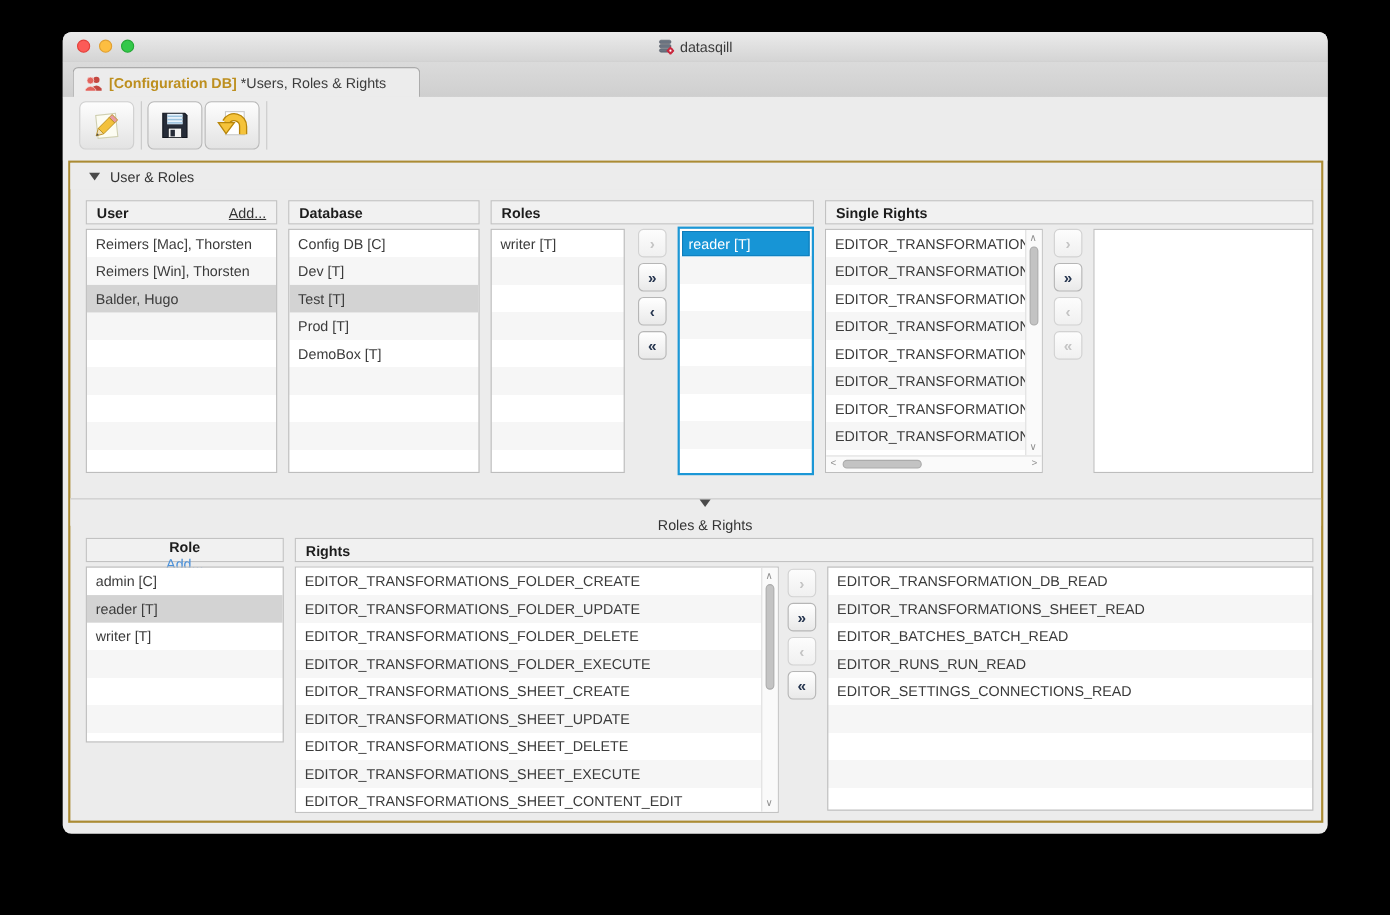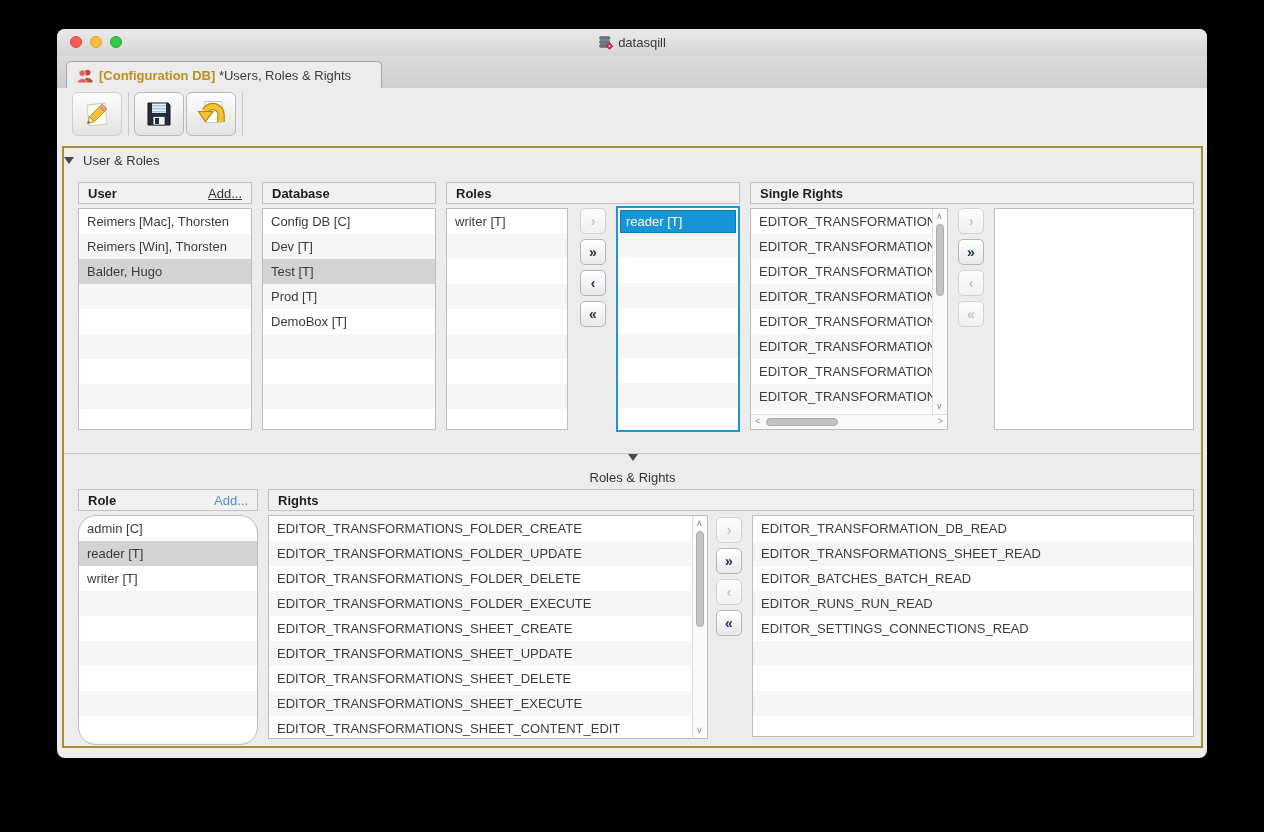--- a/index.html
+++ b/index.html
@@ -33,21 +33,21 @@
   .tbtn{position:absolute;top:4px;width:50px;height:44px;box-sizing:border-box;
         border:1px solid #b9b9b9;border-radius:6px;background:linear-gradient(#fdfdfd,#e3e3e3);
         display:flex;align-items:center;justify-content:center;padding:0;}
   .tbtn.light{border-color:#cfcfcf;}
   .tsep{position:absolute;top:4px;width:1px;height:44px;background:#c9c9c9;}
   
   .goldbox{position:absolute;left:5px;top:117px;width:1141px;height:602px;box-sizing:border-box;
            border:2px solid #ab8b33;background:#ececec;}
   .gb-inner{position:relative;width:100%;height:100%;}
   .sec-header{position:absolute;left:0;right:0;height:24px;display:flex;align-items:center;
-              gap:9px;font-size:13px;color:#333;background:#ececec;}
+              gap:9px;padding-left:17px;font-size:13px;color:#333;background:#ececec;}
   .tri{width:0;height:0;border-left:5px solid transparent;border-right:5px solid transparent;
        border-top:7px solid #4a4a4a;}
   .sec2{border-top:1px solid #c9c9c9;}
   
   .phead{position:absolute;height:22px;box-sizing:border-box;background:#f1f1f1;
          border:1px solid #c2c2c2;display:flex;align-items:center;justify-content:space-between;
          padding:0 9px;font-size:13px;font-weight:bold;color:#1c1c1c;}
   .addlink{font-weight:normal;font-size:13px;cursor:pointer;}
   .addlink.dark{color:#333;text-decoration:underline;}
   .addlink.blue{color:#4a90d9;}
@@ -233,25 +233,25 @@
             <div class="xbtn disabled">‹</div>
             <div class="xbtn disabled">«</div>
           </div>
     <div class="list" style="left:930px;top:60px;width:200px;height:222px;"></div>
 
     <div class="sec-header sec2" style="top:305px;flex-direction:column;">
       <span class="tri"></span>
       <span>Roles &amp; Rights</span>
     </div>
 
-    <div class="phead" style="left:14px;top:341px;width:180px;">
+    <div class="phead" style="left:14px;top:341px;width:180px;flex-direction:column;">
       <span>Role</span>
       <span class="addlink blue">Add...</span>
     </div>
-    <div class="list striped" style="left:14px;top:367px;width:180px;height:230px;border-radius:18px;">
+    <div class="list striped" style="left:14px;top:367px;width:180px;height:160px;">
             <div class="row">admin [C]</div>
             <div class="row selected">reader [T]</div>
             <div class="row">writer [T]</div>
           </div>
 
     <div class="phead" style="left:204px;top:341px;width:926px;">
       <span>Rights</span>
     </div>
     <div class="list" style="left:204px;top:367px;width:440px;height:224px;">
       <div class="striped" style="position:absolute;left:0;top:0;right:15px;bottom:0;overflow:hidden;">

